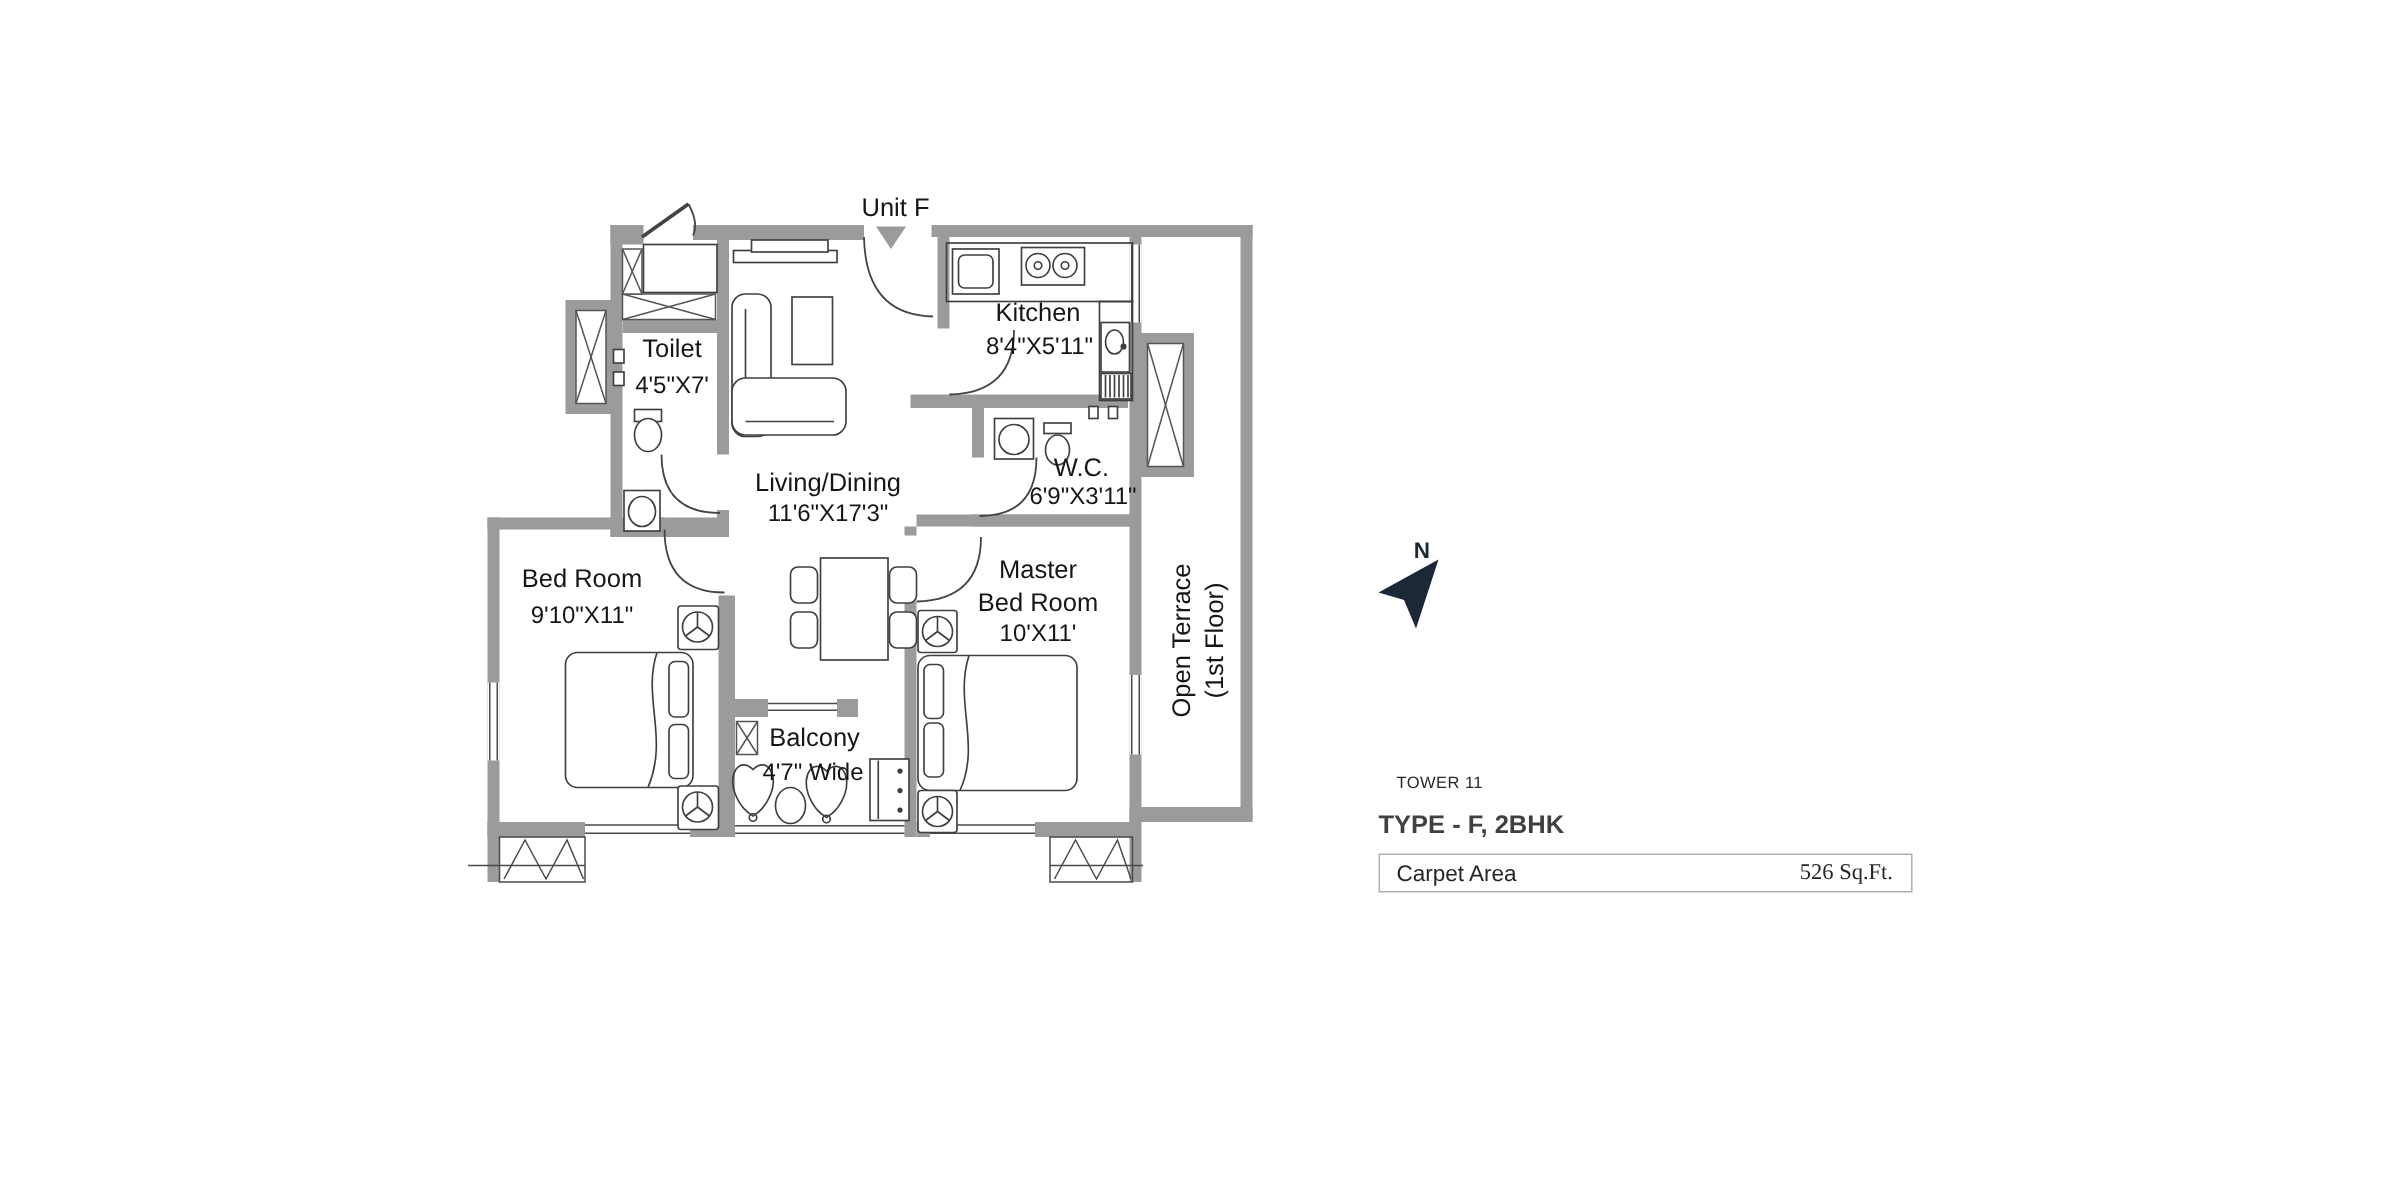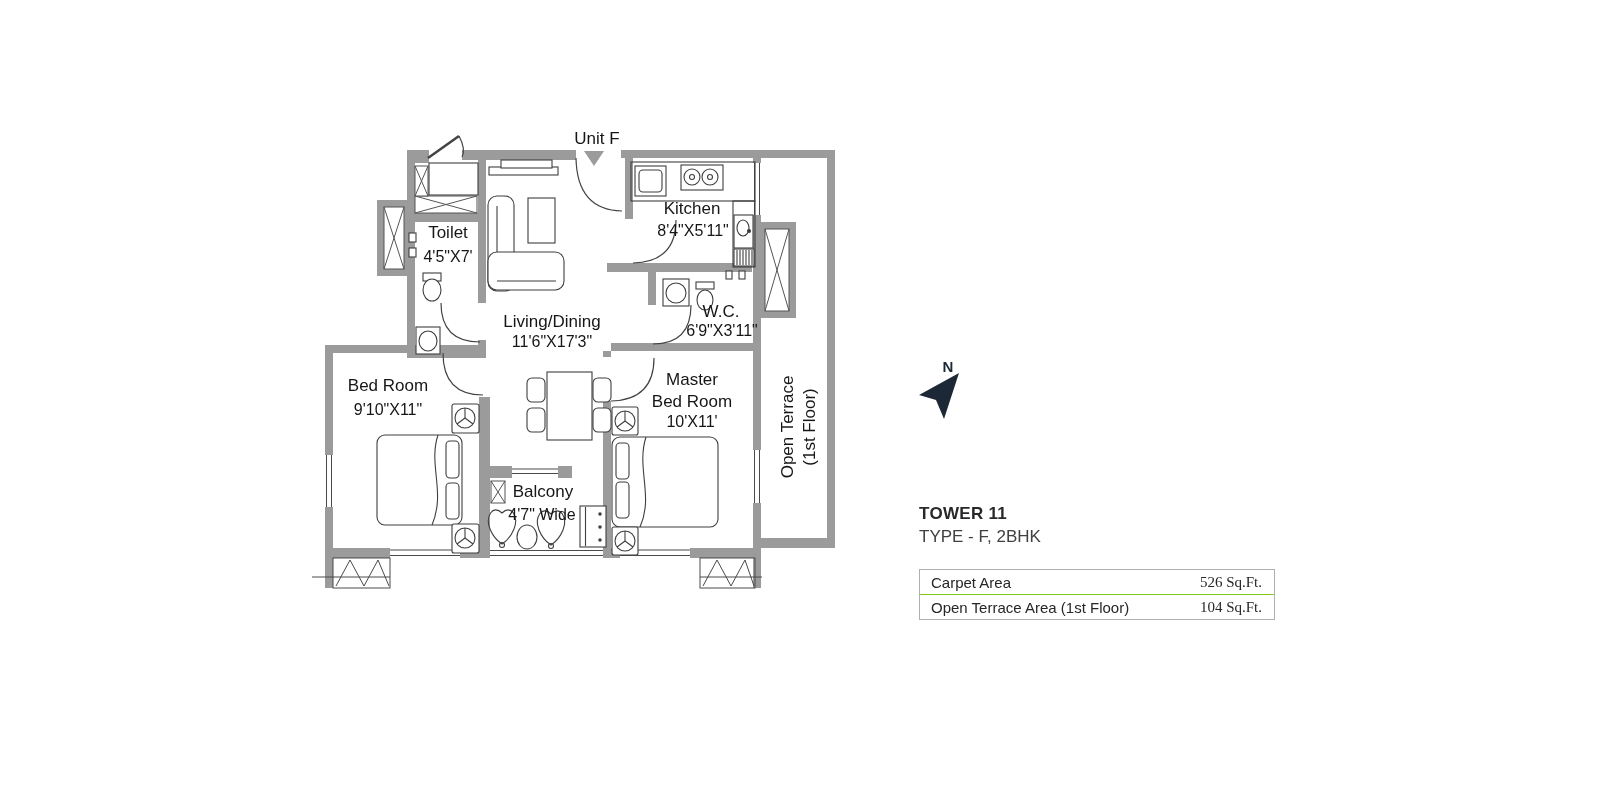--- a/index.html
+++ b/index.html
@@ -1,26 +1,26 @@
 <!DOCTYPE html>
 <html><head>
 <meta charset="utf-8">
 <style>
   html,body{margin:0;padding:0;background:#fff;}
   body{width:1600px;height:800px;position:relative;overflow:hidden;
        font-family:"Liberation Sans",sans-serif;}
   #plan-svg{position:absolute;left:0;top:0;}
   .plan-label{font-family:"Liberation Sans",sans-serif;fill:#161616;}
   .info-block{position:absolute;left:919px;top:504px;color:#29272a;}
-  .info-block .tower{font-size:17px;font-weight:700;letter-spacing:.3px;margin:0;}
-  .info-block .unit-type{font-size:17px;font-weight:400;color:#403f41;margin:3px 0 0 0;}
+  .info-block .tower{font-size:11px;font-weight:400;letter-spacing:.3px;margin:12px;}
+  .info-block .unit-type{font-size:17px;font-weight:700;color:#403f41;margin:3px 0 0 0;}
   .area-table{position:absolute;left:919px;top:569px;width:354px;
               border:1px solid #b0b0b0;background:#fff;}
   .area-table .row{display:flex;justify-content:space-between;align-items:center;
-                   height:24px;border-bottom:1px solid #84cc16;
+                   height:24px;border-bottom:3px solid #84cc16;
                    font-size:15px;color:#262626;}
   .area-table .row:last-child{border-bottom:none;}
   .area-table .lbl{padding-left:11px;}
   .area-table .val{padding-right:12px;font-family:Liberation Serif, serif;}
 </style>
 </head>
 <body>
 
 <svg id="plan-svg" width="1600" height="800" viewBox="0 0 1600 800">
 
@@ -243,17 +243,13 @@
 <div class="info-block">
   <p class="tower">TOWER 11</p>
   <p class="unit-type">TYPE - F, 2BHK</p>
 </div>
 
 <div class="area-table">
   <div class="row">
     <span class="lbl">Carpet Area</span>
     <span class="val">526 Sq.Ft.</span>
   </div>
-  <div class="row">
-    <span class="lbl">Open Terrace Area (1st Floor)</span>
-    <span class="val">104 Sq.Ft.</span>
-  </div>
 </div>
 
 </body></html>

